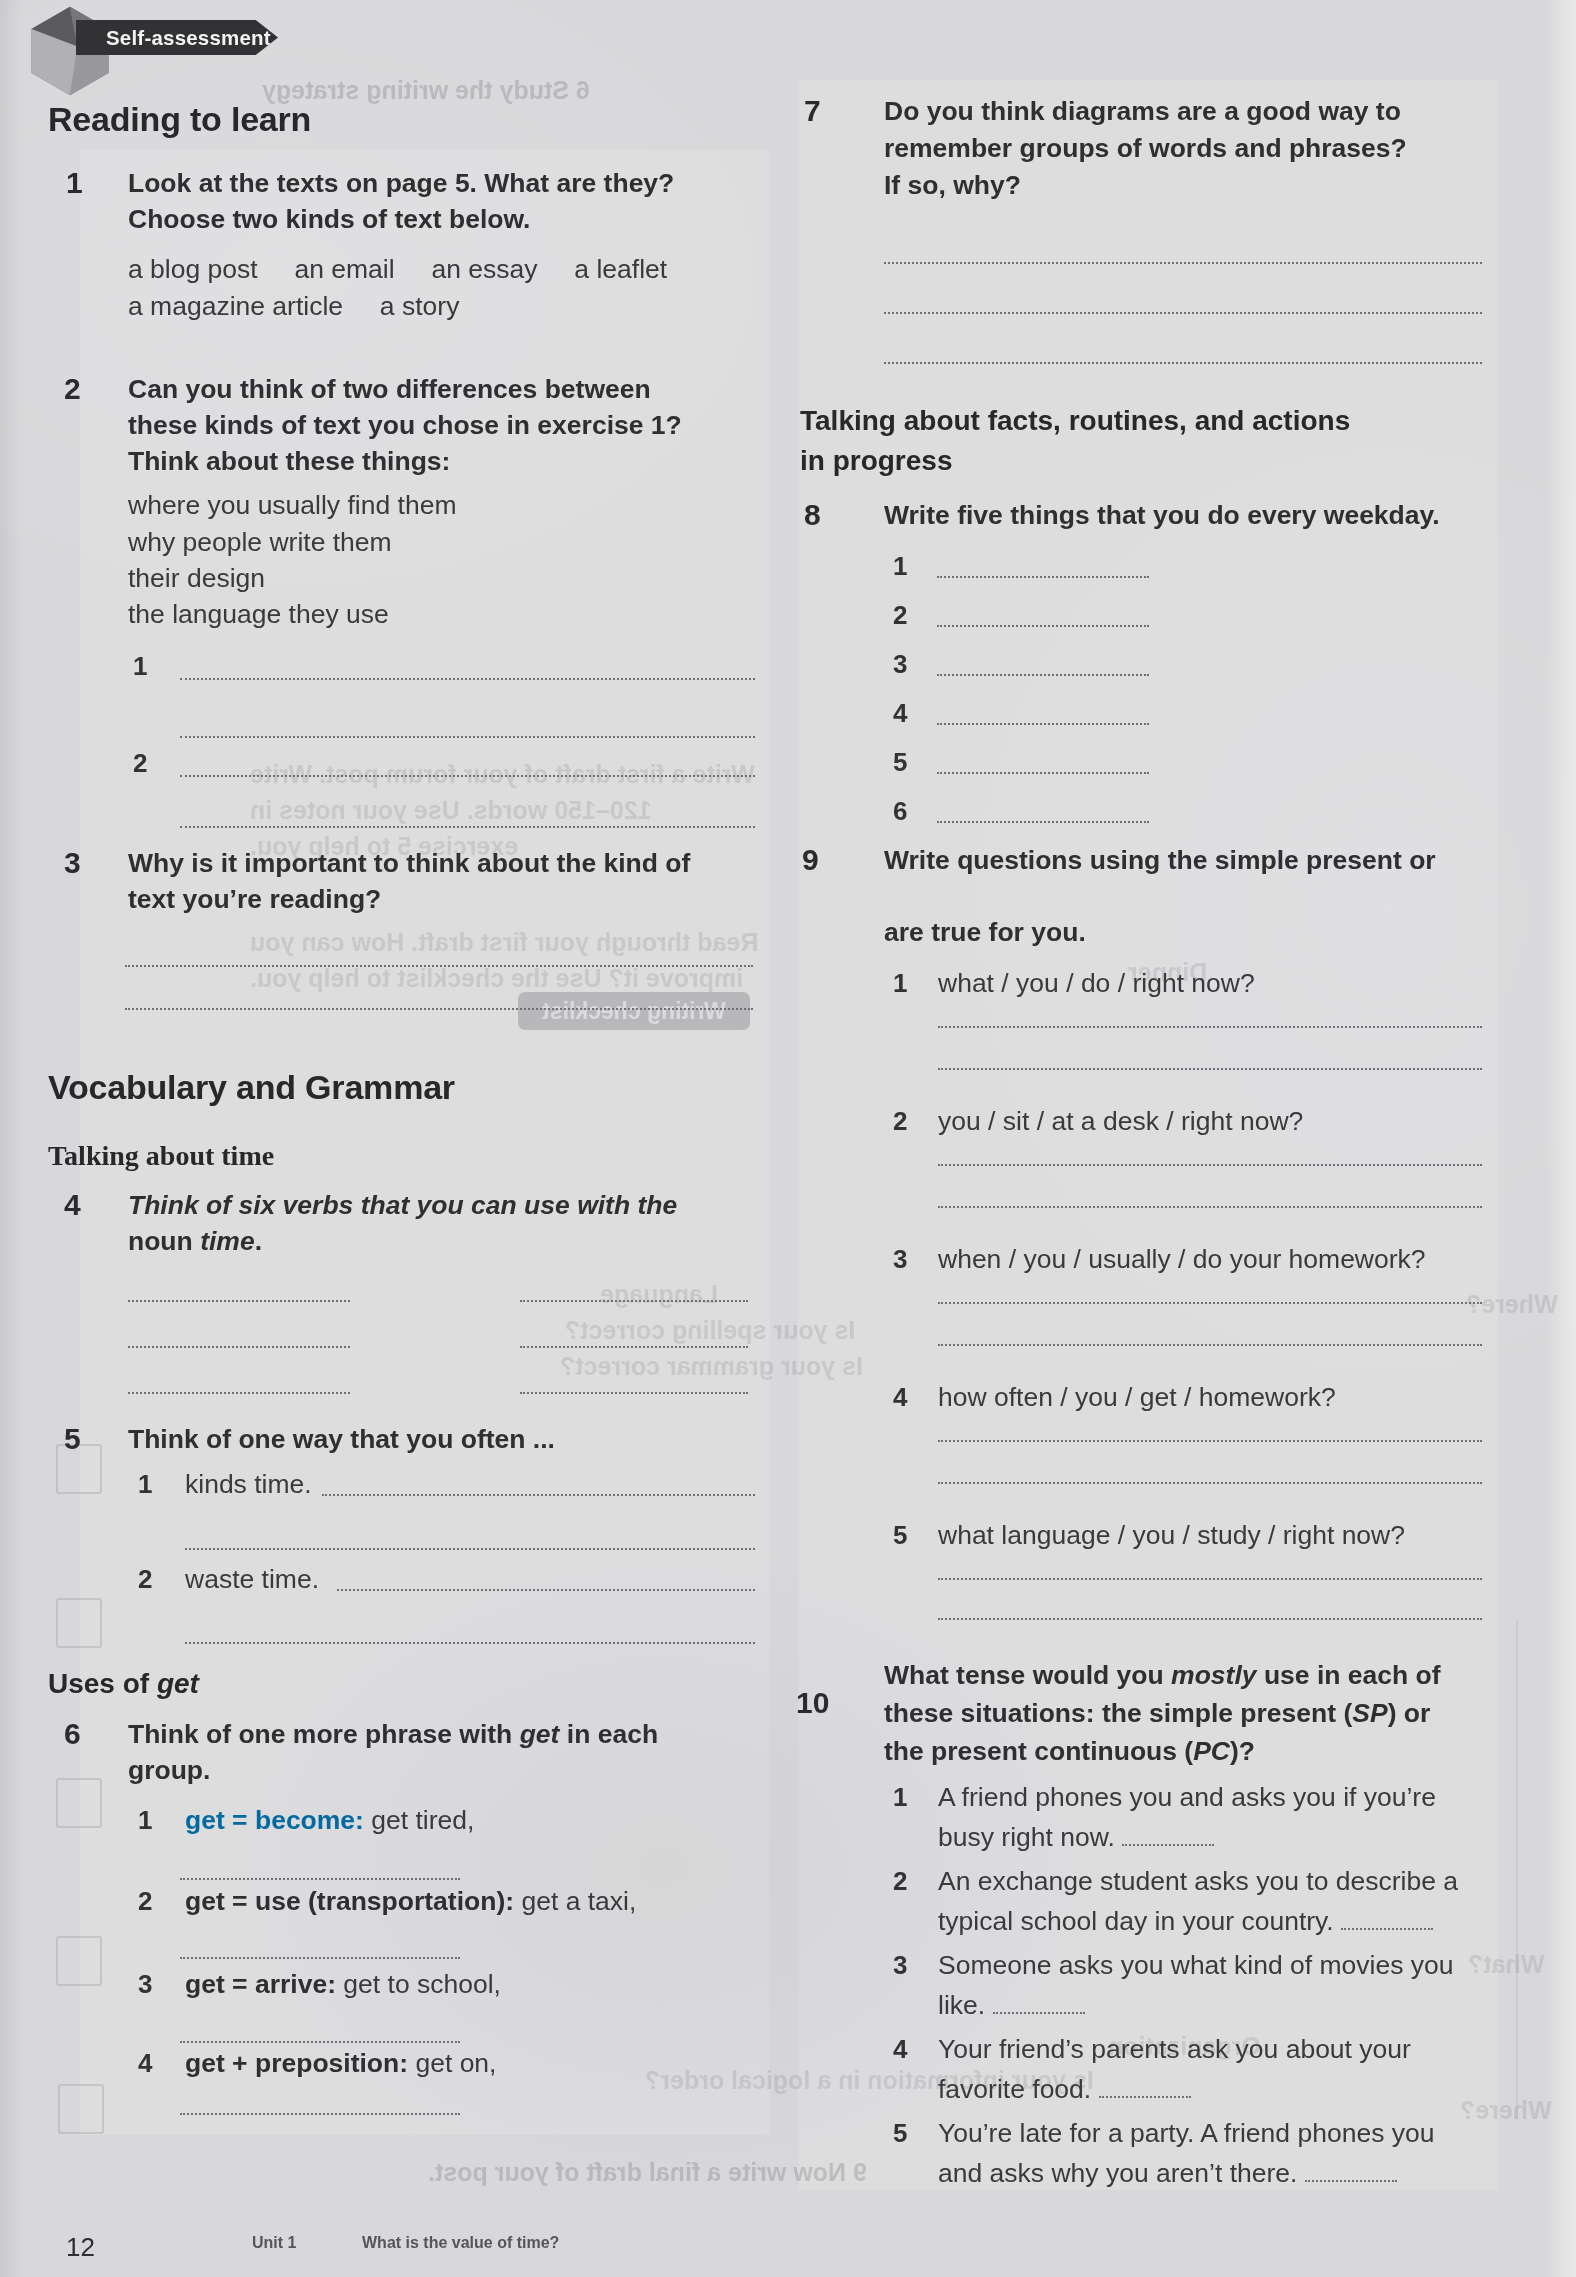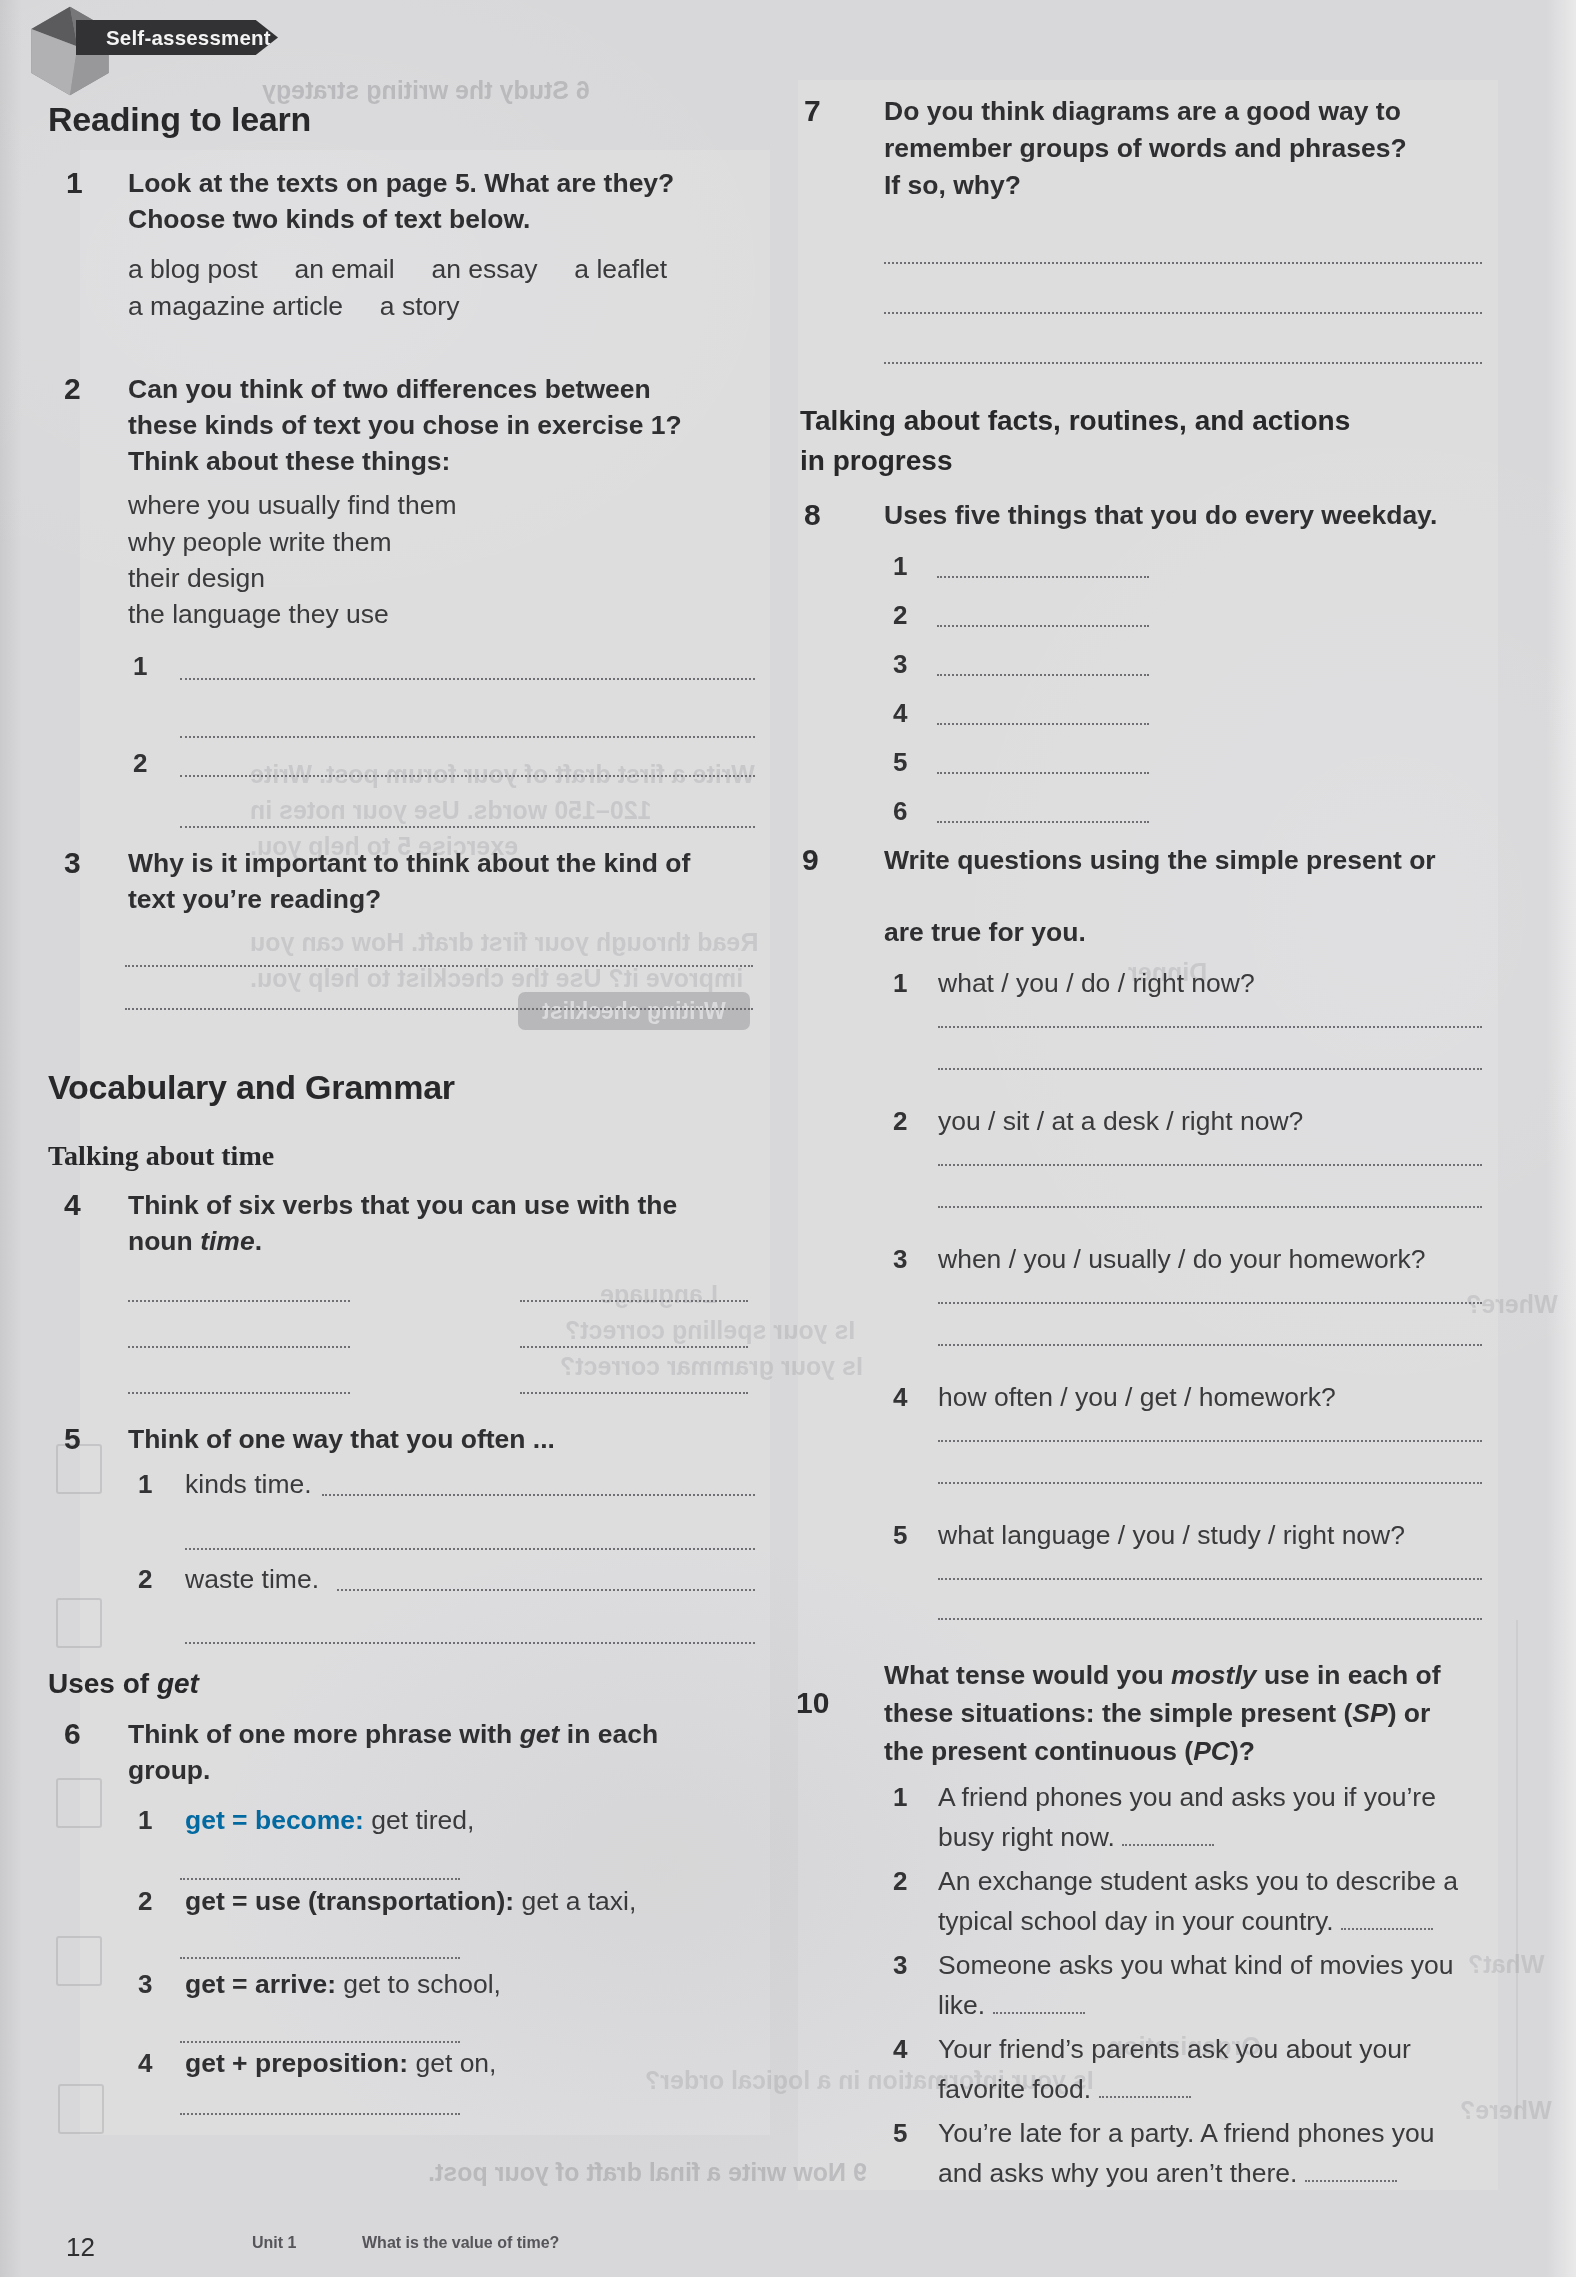--- a/index.html
+++ b/index.html
@@ -112,21 +112,21 @@
   <div class="num" style="left:64px;top:846px;">3</div>
   <div class="bt" style="left:128px;top:848px;">Why is it important to think about the kind of</div>
   <div class="bt" style="left:128px;top:884px;">text you’re reading?</div>
   <div class="dot" style="left:125px;top:965px;width:628px;"></div>
   <div class="dot" style="left:125px;top:1008px;width:628px;"></div>
 
   <div class="h1" style="left:48px;top:1068px;">Vocabulary and Grammar</div>
   <div class="h2" style="left:48px;top:1140px;font-family:Liberation Serif, serif;">Talking about time</div>
 
   <div class="num" style="left:64px;top:1188px;">4</div>
-  <div class="bt" style="left:128px;top:1190px;">Think of six verbs that you can use with the</div>
+  <div class="bt" style="left:128px;top:1190px;font-style:italic;">Think of six verbs that you can use with the</div>
   <div class="bt" style="left:128px;top:1226px;"><span>noun </span><span class="it">time</span><span>.</span></div>
   <div class="dot" style="left:128px;top:1300px;width:222px;"></div>
   <div class="dot" style="left:520px;top:1300px;width:228px;"></div>
   <div class="dot" style="left:128px;top:1346px;width:222px;"></div>
   <div class="dot" style="left:520px;top:1346px;width:228px;"></div>
   <div class="dot" style="left:128px;top:1392px;width:222px;"></div>
   <div class="dot" style="left:520px;top:1392px;width:228px;"></div>
 
   <div class="num" style="left:64px;top:1422px;">5</div>
   <div class="bt" style="left:128px;top:1424px;">Think of one way that you often ...</div>
@@ -166,21 +166,21 @@
   <div class="bt" style="left:884px;top:133px;">remember groups of words and phrases?</div>
   <div class="bt" style="left:884px;top:170px;">If so, why?</div>
   <div class="dot" style="left:884px;top:262px;width:598px;"></div>
   <div class="dot" style="left:884px;top:312px;width:598px;"></div>
   <div class="dot" style="left:884px;top:362px;width:598px;"></div>
 
   <div class="h2" style="left:800px;top:405px;">Talking about facts, routines, and actions</div>
   <div class="h2" style="left:800px;top:445px;">in progress</div>
 
   <div class="num" style="left:804px;top:498px;">8</div>
-  <div class="bt" style="left:884px;top:500px;">Uses five things that you do every weekday.</div>
+  <div class="bt" style="left:884px;top:500px;">Write five things that you do every weekday.</div>
   <div class="inum" style="left:893px;top:551px;">1</div>
   <div class="dot" style="left:937px;top:576px;width:212px;"></div>
   <div class="inum" style="left:893px;top:600px;">2</div>
   <div class="dot" style="left:937px;top:625px;width:212px;"></div>
   <div class="inum" style="left:893px;top:649px;">3</div>
   <div class="dot" style="left:937px;top:674px;width:212px;"></div>
   <div class="inum" style="left:893px;top:698px;">4</div>
   <div class="dot" style="left:937px;top:723px;width:212px;"></div>
   <div class="inum" style="left:893px;top:747px;">5</div>
   <div class="dot" style="left:937px;top:772px;width:212px;"></div>

